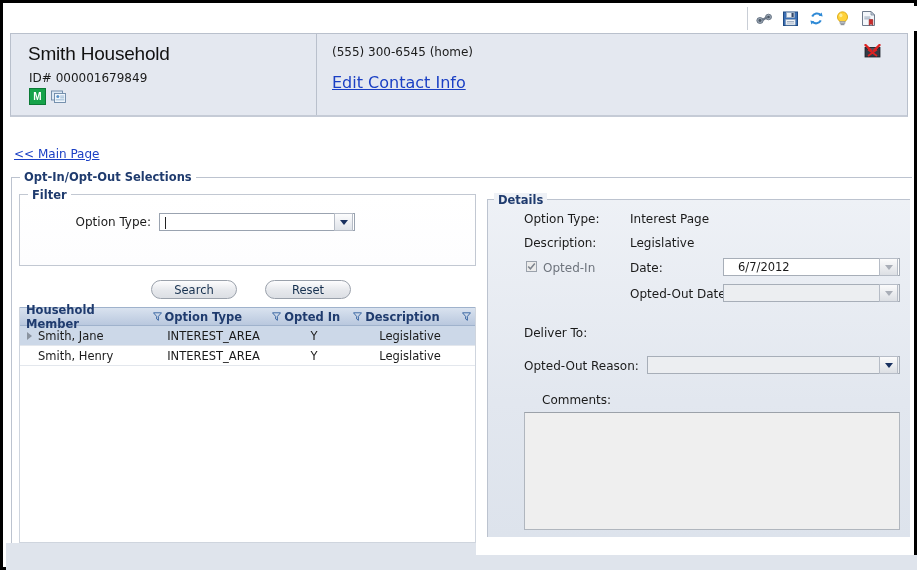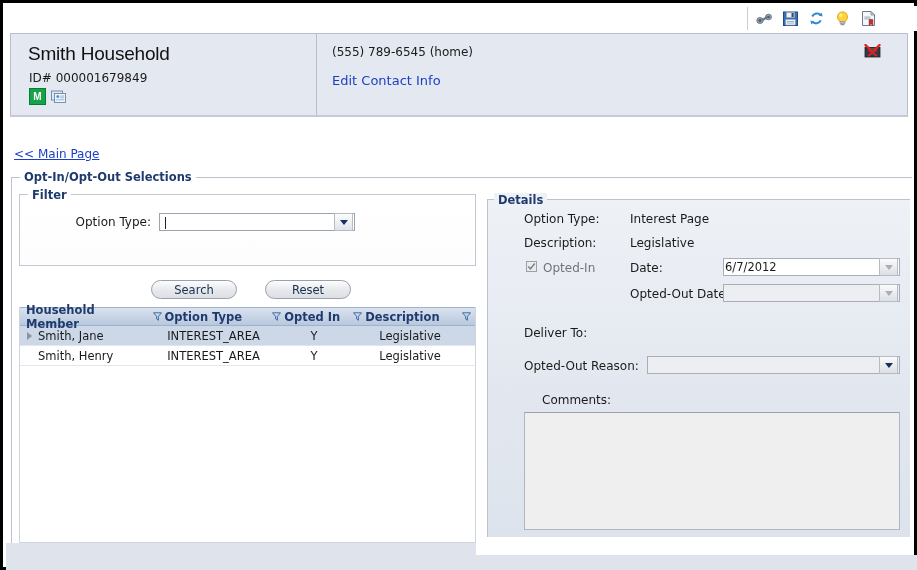--- a/index.html
+++ b/index.html
@@ -76,21 +76,21 @@
     position:absolute;left:17px;top:40px;
     font-size:12px;line-height:14px;color:#1a1a1a;
   }
 
   .phone{
     position:absolute;left:15px;top:11px;
     font-size:12px;color:#1a1a1a;
   }
   .edit-link{
     position:absolute;left:15px;top:39px;
-    font-size:13px;color:#1a3fc4;cursor:pointer;
+    font-size:16px;color:#1a3fc4;text-decoration:underline;cursor:pointer;
   }
   .nomail-ico{position:absolute;right:26px;top:10px;width:17px;height:14px;cursor:pointer;}
 
   
   .mainpage-link{
     position:absolute;left:11px;top:144px;
     font-size:12px;color:#1a3fc4;text-decoration:underline;cursor:pointer;
   }
   .outer-group-border{
     position:absolute;left:8px;top:174px;width:901px;height:378px;
@@ -243,21 +243,21 @@
   }
   .chk svg{display:block;}
   .d-combo{
     position:absolute;
     height:18px;box-sizing:border-box;
     border:1px solid #a7aeb8;
     background:#ffffff;
     display:flex;align-items:center;
   }
   .d-combo.dim{background:#eceef1;}
-  .d-combo .ctext{padding-left:1px;font-size:11.5px;flex:1;white-space:nowrap;overflow:hidden;}
+  .d-combo .ctext{padding-left:14px;font-size:11.5px;flex:1;white-space:nowrap;overflow:hidden;}
   .d-combo .caret{
     width:17px;height:16px;margin-right:1px;
     background:linear-gradient(#fbfbfc,#dcdfe4);
     border:1px solid #b6bcc6;
     display:flex;align-items:center;justify-content:center;cursor:pointer;
   }
   .comments-box{
     position:absolute;left:521px;top:409px;width:376px;height:118px;
     box-sizing:border-box;
     border:1px solid #b0b6be;
@@ -343,21 +343,21 @@
           <circle cx="6.8" cy="7.6" r="1.5" fill="#5a93c9"></circle>
           <rect x="9.2" y="6.6" width="4" height="0.9" fill="#8fb0cd"></rect>
           <rect x="9.2" y="8.4" width="4" height="0.9" fill="#8fb0cd"></rect>
           <rect x="4.8" y="10.4" width="8.5" height="0.9" fill="#8fb0cd"></rect>
         </svg>
       </div>
     </div>
 
 
     <div class="hdr-col hdr-col-3">
-      <div class="phone">(555) 789-6545 (home)</div>
+      <div class="phone">(555) 300-6545 (home)</div>
       <div class="edit-link">Edit Contact Info</div>
       <svg class="nomail-ico" viewBox="0 0 17 14">
         <rect x="1" y="3.5" width="15" height="9.5" fill="#333a45" stroke="#1d222a" stroke-width="0.8"></rect>
         <polygon points="1,3.5 8.5,9 16,3.5" fill="#4a525f" stroke="#1d222a" stroke-width="0.7"></polygon>
         <path d="M1.5 1 L7 6.5 M15.5 1 L10 6.5" stroke="#d22" stroke-width="2.4" stroke-linecap="round"></path>
         <path d="M4 5.5 L13 12 M13 5.5 L4 12" stroke="#d22" stroke-width="1.8"></path>
       </svg>
     </div>
 
   </div>

